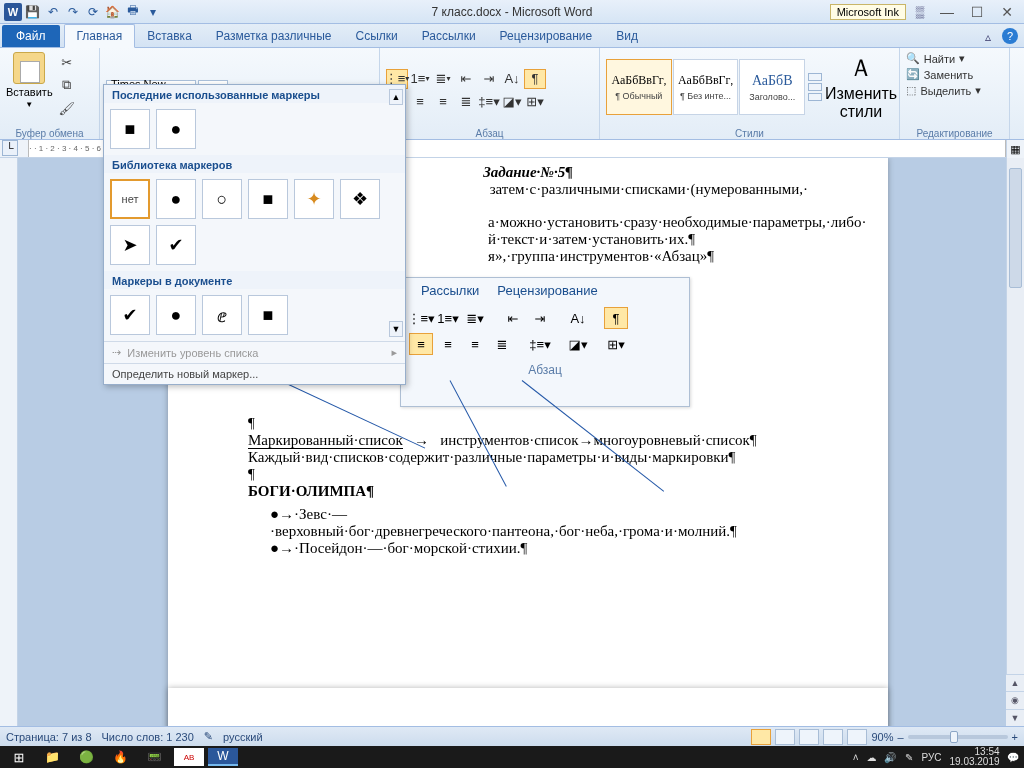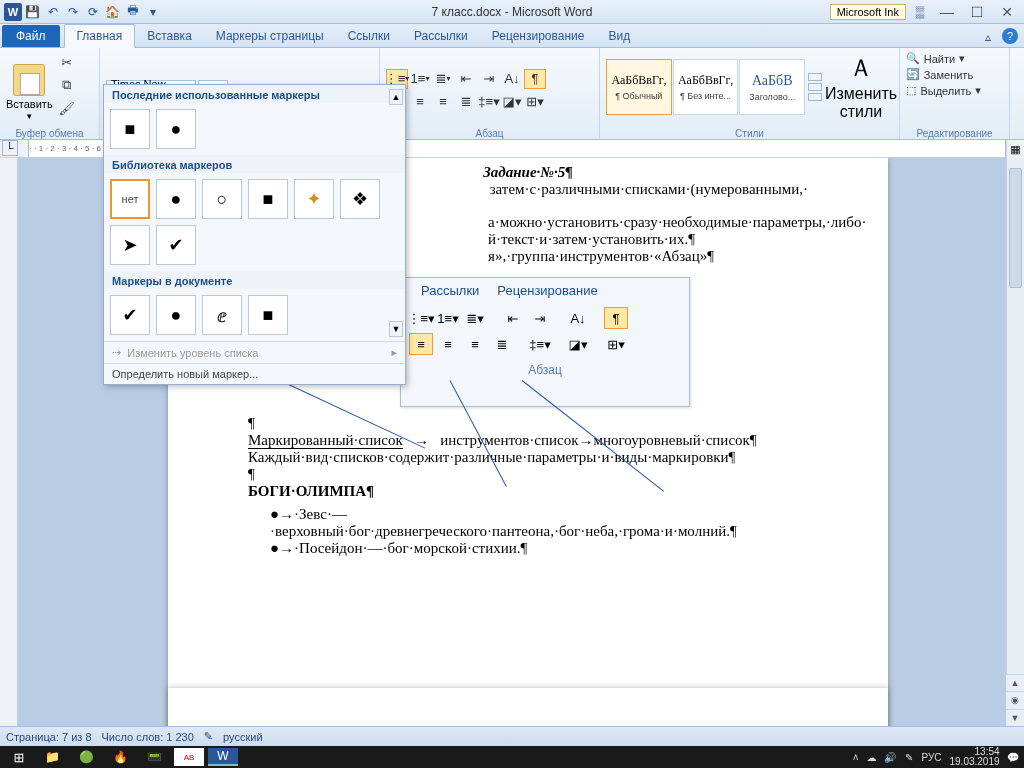--- a/index.html
+++ b/index.html
@@ -22,21 +22,21 @@
   .tab { padding: 4px 12px; font-size: 12px; color: #2a5a9b; cursor: default; }
   .tab.active { background: #f5f9fd; border: 1px solid #a3bde3; border-bottom: 1px solid #f5f9fd; border-radius: 2px 2px 0 0; margin-bottom: -1px; }
   .help-icon { position: absolute; right: 6px; top: 4px; width: 16px; height: 16px; border-radius: 50%; background: #2b7cd3; color: #fff; display: flex; align-items: center; justify-content: center; font-size: 11px; }
 
   
   .ribbon { height: 92px; background: linear-gradient(#f5f9fd, #e3edf7); border-bottom: 1px solid #a3bde3; display: flex; position: relative; }
   .group { border-right: 1px solid #c5d6ea; padding: 4px 6px 0 6px; display: flex; flex-direction: column; justify-content: space-between; height: 100%; }
   .group-label { text-align: center; font-size: 10px; color: #5a7ca8; padding-bottom: 0; }
   .group-body { flex: 1; display: flex; flex-direction: column; justify-content: center; gap: 3px; }
   .clipboard-body { display:flex; align-items:flex-start; gap:4px; }
-  .paste-big { display:flex; flex-direction:column; align-items:center; gap:2px;margin-top:12px; }
+  .paste-big { display:flex; flex-direction:column; align-items:center; gap:2px; }
   .paste-icon { width:32px; height:32px; background:#f5d78a; border:1px solid #caa84a; border-radius:3px; position:relative; }
   .paste-icon::after{ content:""; position:absolute; left:6px; top:8px; width:18px; height:20px; background:#fff; border:1px solid #aaa; }
   .mini-col { display:flex; flex-direction:column; gap:3px; }
   .mini-btn { width:20px; height:20px; display:flex; align-items:center; justify-content:center; color:#444; font-size:13px; }
 
   .font-row1 { display:flex; gap:2px; align-items:center; }
   .combo { border:1px solid #abc0da; background:#fff; height:20px; display:flex; align-items:center; padding:0 4px; font-size:11px; }
   .font-name { width:90px; }
   .font-size { width:30px; }
   .drop { width:12px; text-align:center; color:#555; }
@@ -134,21 +134,21 @@
     <div class="winbtn">—</div>
     <div class="winbtn">☐</div>
     <div class="winbtn">✕</div>
   </div>
 </div>
 
 <div class="tabs">
   <div class="file-tab">Файл</div>
   <div class="tab active">Главная</div>
   <div class="tab">Вставка</div>
-  <div class="tab">Маркеры страницы</div>
+  <div class="tab">Разметка различные</div>
   <div class="tab">Ссылки</div>
   <div class="tab">Рассылки</div>
   <div class="tab">Рецензирование</div>
   <div class="tab">Вид</div>
   <div class="ribbon-toggle" style="position:absolute; right:26px; top:4px;">▵</div>
   <div class="help-icon">?</div>
 </div>
 
 <div class="ribbon">
   <div class="group" style="width:100px;">
@@ -369,20 +369,33 @@
   <div class="bm-footer">
     <span>Определить новый маркер...</span>
   </div>
 </div>
 
 <div class="statusbar">
   <span>Страница: 7 из 8</span>
   <span>Число слов: 1 230</span>
   <span>✎</span>
   <span>русский</span>
+  <div class="status-right">
+    <div class="viewbtn active"></div>
+    <div class="viewbtn"></div>
+    <div class="viewbtn"></div>
+    <div class="viewbtn"></div>
+    <div class="viewbtn"></div>
+    <span>90%</span>
+    <span>–</span>
+    <div class="zoom-track">
+        <div class="zoom-thumb"></div>
+      </div>
+    <span>+</span>
+  </div>
 </div>
 
 <div class="taskbar">
   <div class="tb-btn start">⊞</div>
   <div class="tb-btn">📁</div>
   <div class="tb-btn">🟢</div>
   <div class="tb-btn">🔥</div>
   <div class="tb-btn">📟</div>
   <div class="tb-btn" style="background:#fff;color:#c00;font-size:8px;">AB</div>
   <div class="tb-btn active" style="background:#2b579a;color:#fff;">W</div>

